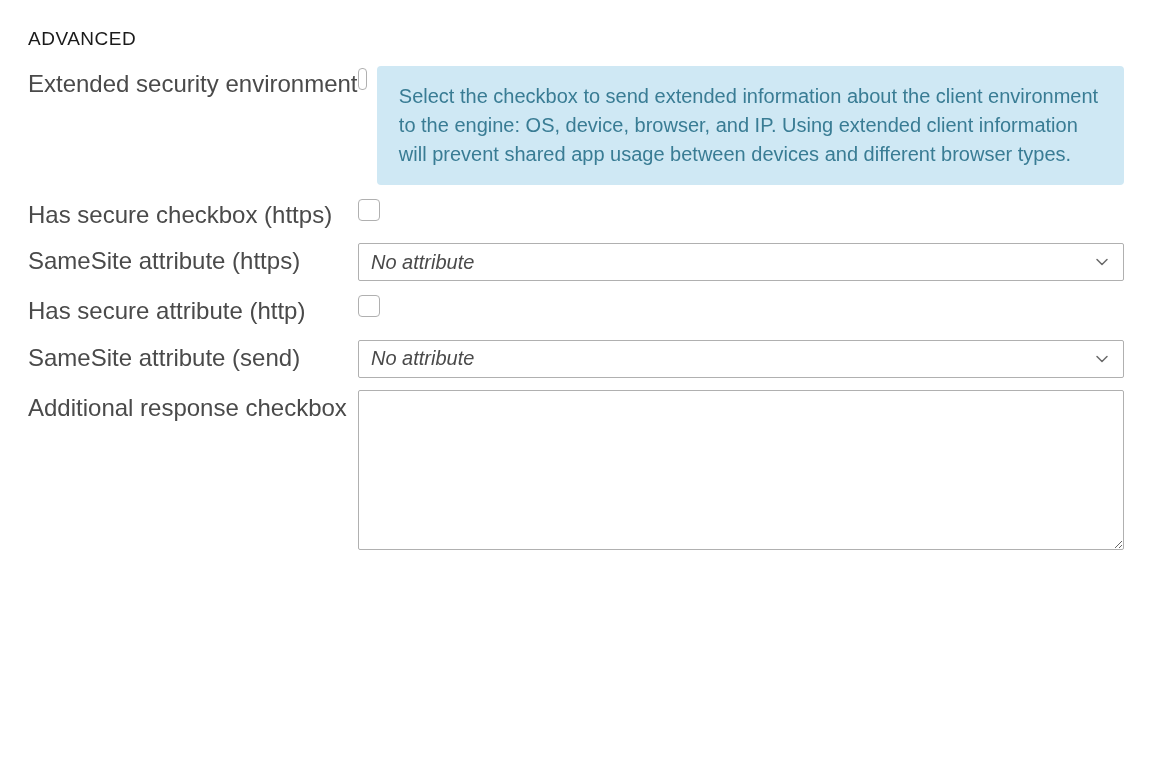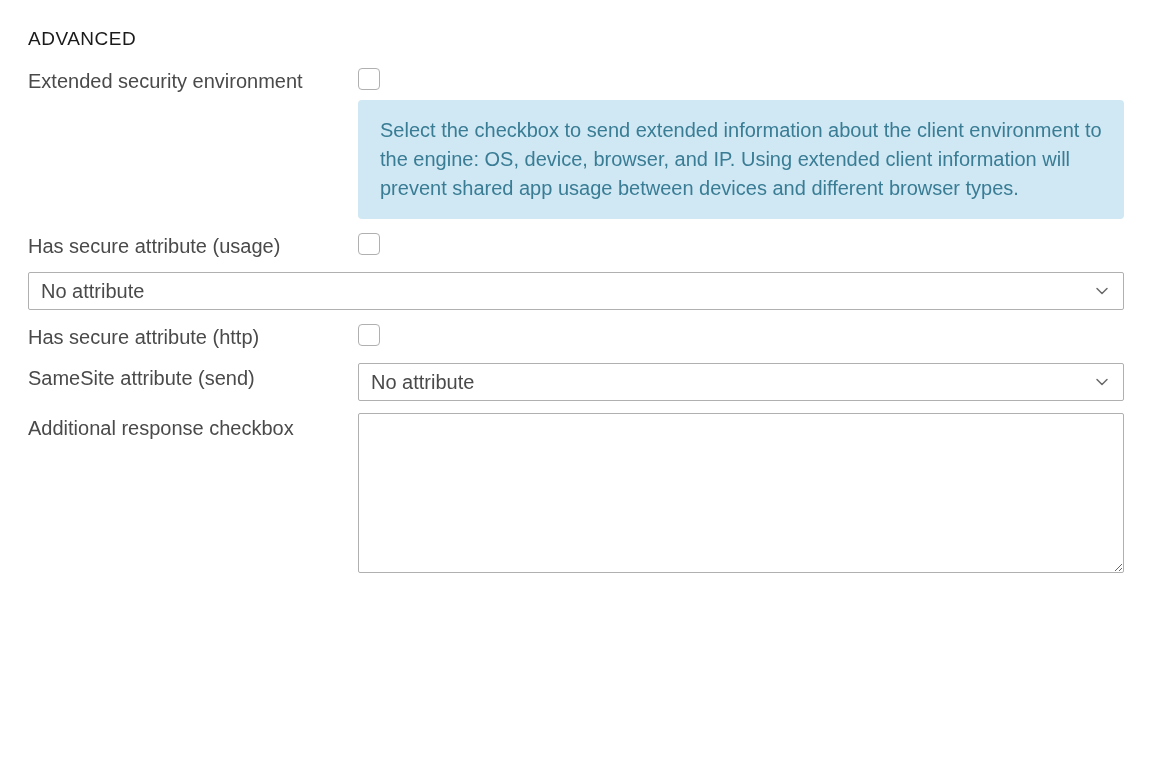--- a/index.html
+++ b/index.html
@@ -22,29 +22,29 @@
       margin-bottom: 16px;
     }
     .form-row {
       display: flex;
       align-items: flex-start;
       margin-bottom: 12px;
     }
     .form-label {
       width: 330px;
       flex-shrink: 0;
-      font-size: 20px;
+      font-size: 24px;
       color: #4a4a4a;
       line-height: 1.35;
       padding-top: 2px;
     }
     .form-control-col {
       flex: 1;
       display: flex;
-      flex-direction: column;
+      flex-direction: row;
       gap: 10px;
     }
     .checkbox {
       width: 22px;
       height: 22px;
       border: 1px solid #b0b0b0;
       border-radius: 4px;
       background: #ffffff;
       cursor: pointer;
       margin-top: 2px;
@@ -63,20 +63,21 @@
       border: 1px solid #b0b0b0;
       border-radius: 2px;
       padding: 4px 10px;
       font-size: 18px;
       color: #4a4a4a;
       background: #ffffff;
     }
     .select-wrap {
       position: relative;
       width: 100%;
+      font-style: italic;
     }
     .select-input {
       width: 100%;
       height: 38px;
       border: 1px solid #b0b0b0;
       border-radius: 2px;
       padding: 4px 36px 4px 12px;
       font-size: 20px;
       color: #4a4a4a;
       background: #ffffff;
@@ -117,27 +118,28 @@
   <div class="form-row">
     <div class="form-label">Extended security environment</div>
     <div class="form-control-col">
       <div class="checkbox"></div>
       <div class="info-box">Select the checkbox to send extended information about the client environment to the engine: OS, device, browser, and IP. Using extended client information will prevent shared app usage between devices and different browser types.</div>
     </div>
   </div>
 
 
   <div class="form-row">
-    <div class="form-label">Has secure attribute (usage)</div>
+    <div class="form-label">Has secure checkbox (https)</div>
     <div class="form-control-col">
       <div class="checkbox"></div>
     </div>
   </div>
 
   <div class="form-row">
+    <div class="form-label">SameSite attribute (https)</div>
     <div class="form-control-col">
       <div class="select-wrap">
         <div class="select-input">
           <span>No attribute</span>
         </div>
         <span class="chevron">
           <svg width="16" height="16" viewBox="0 0 16 16" fill="none">
             <path d="M3 5.5 L8 10.5 L13 5.5" stroke="#6a6a6a" stroke-width="1.5" fill="none" stroke-linecap="round" stroke-linejoin="round"></path>
           </svg>
         </span>

